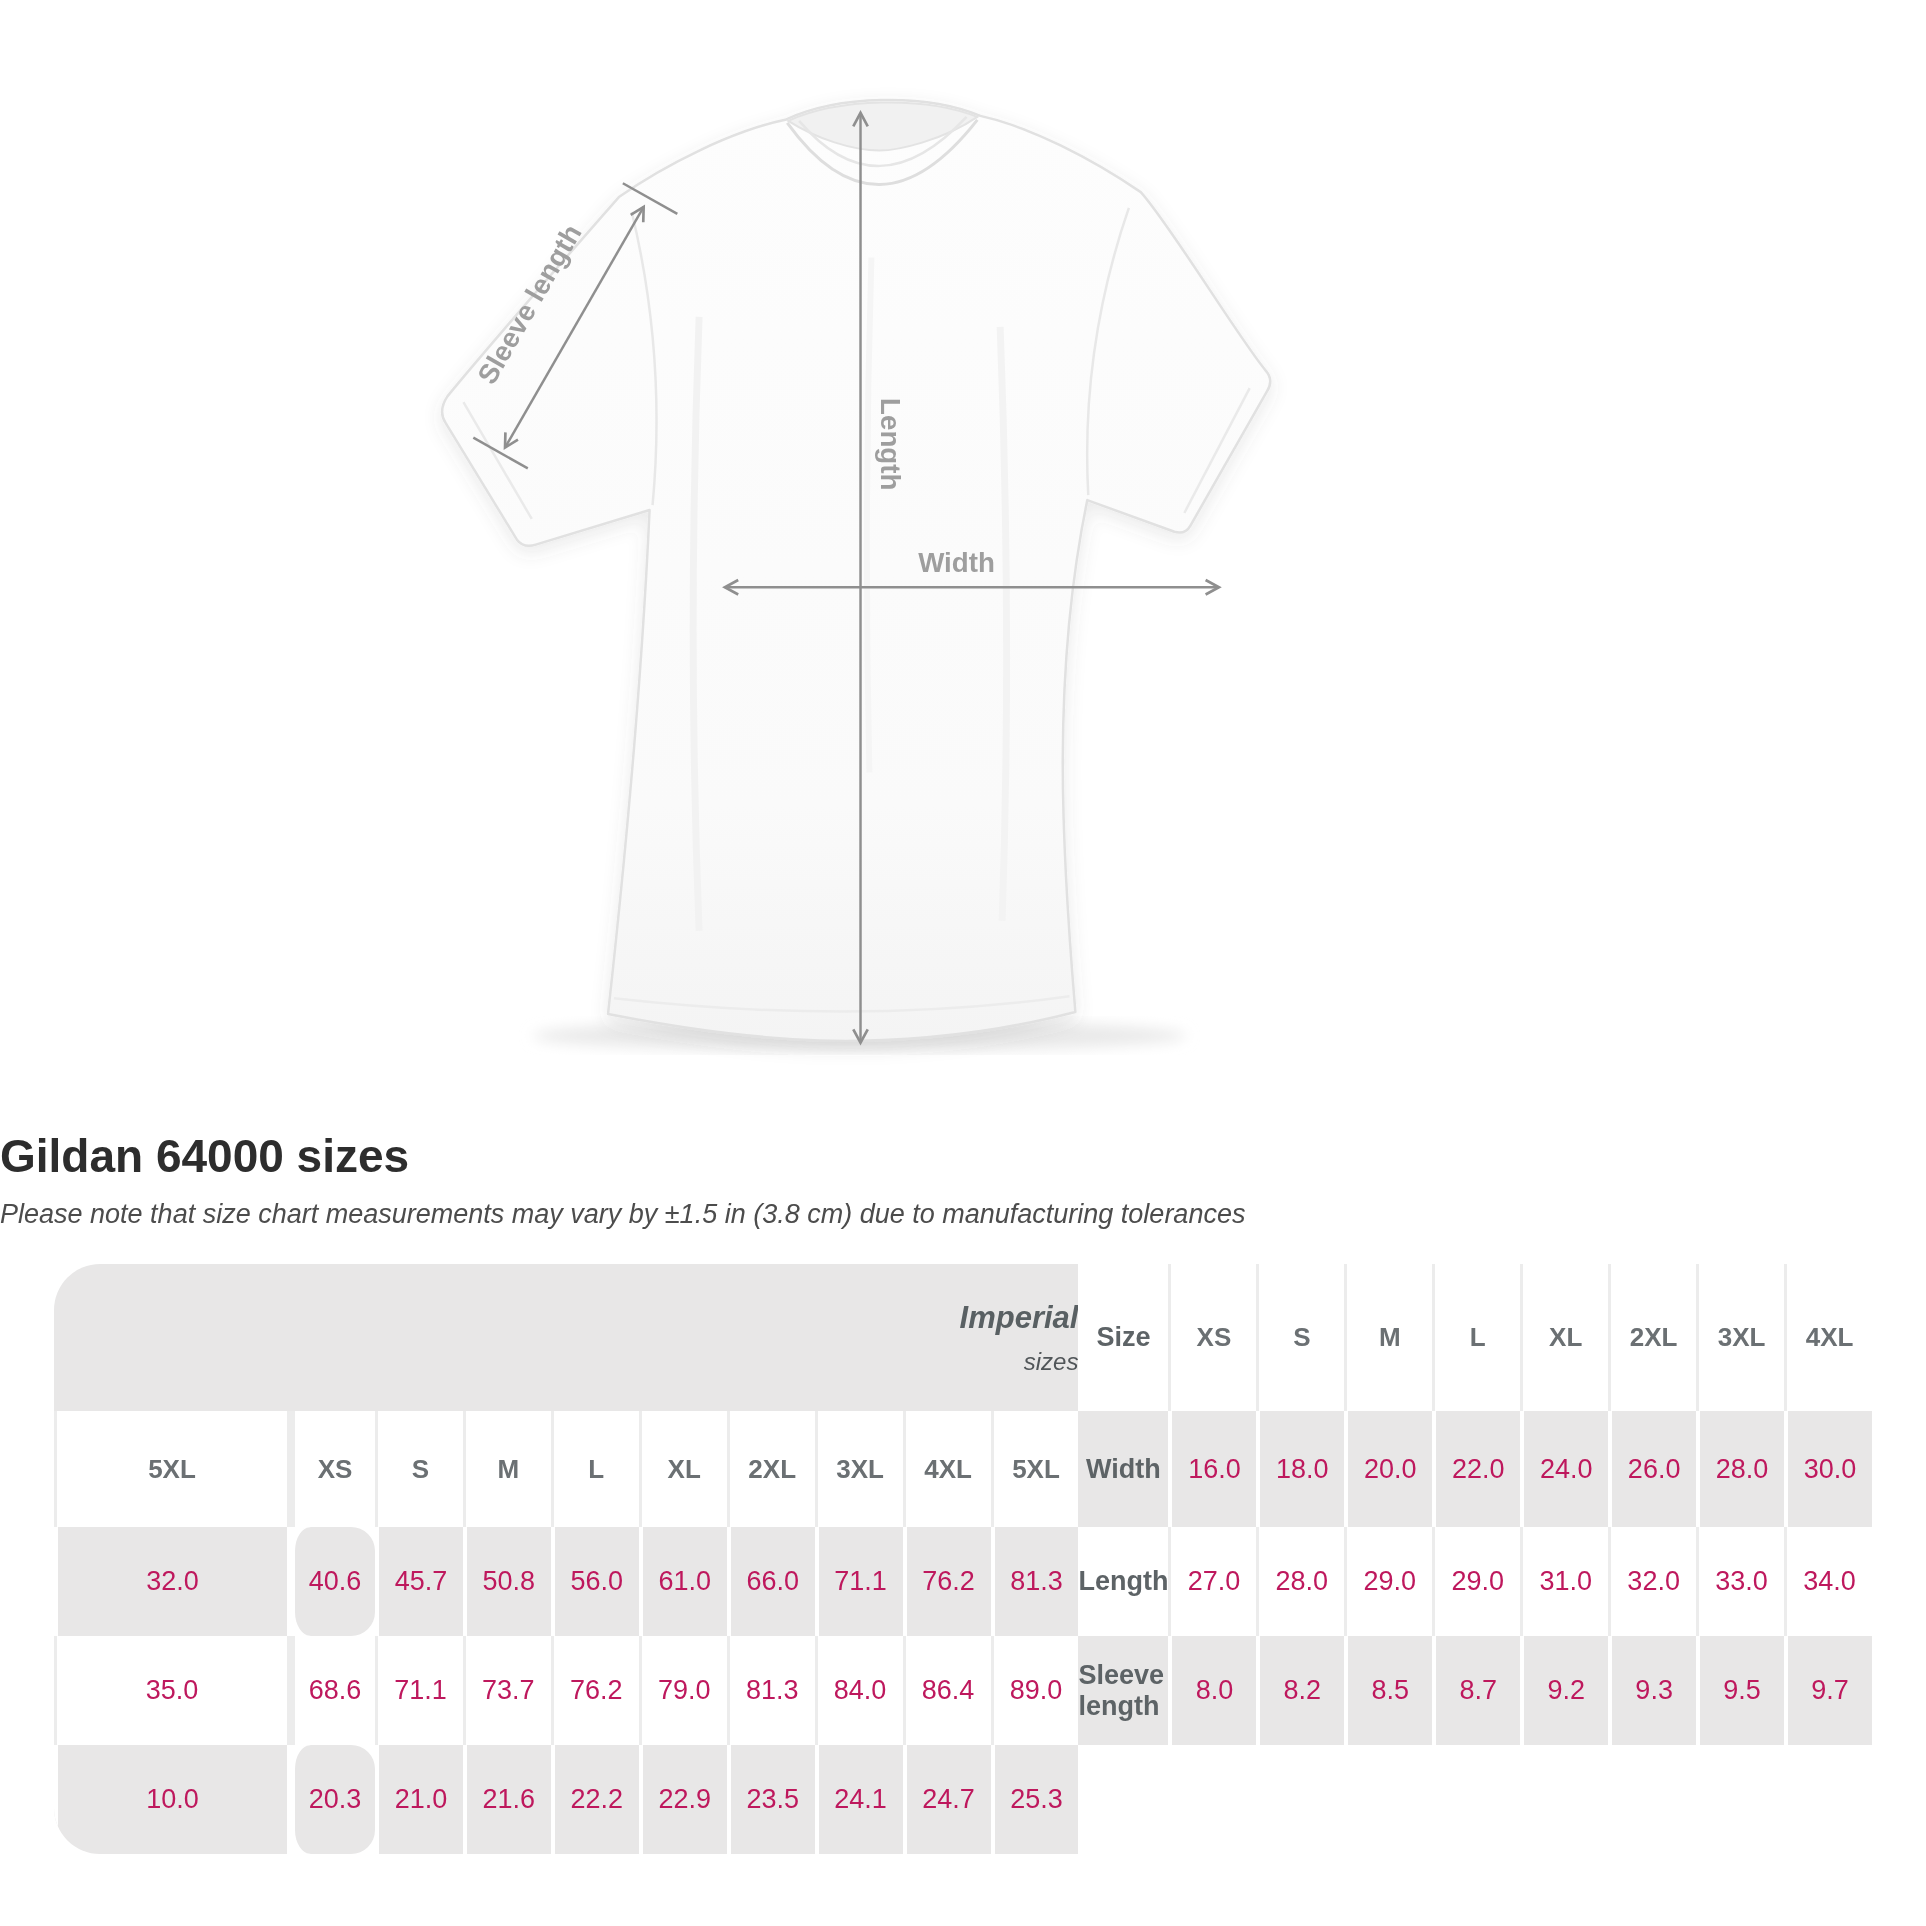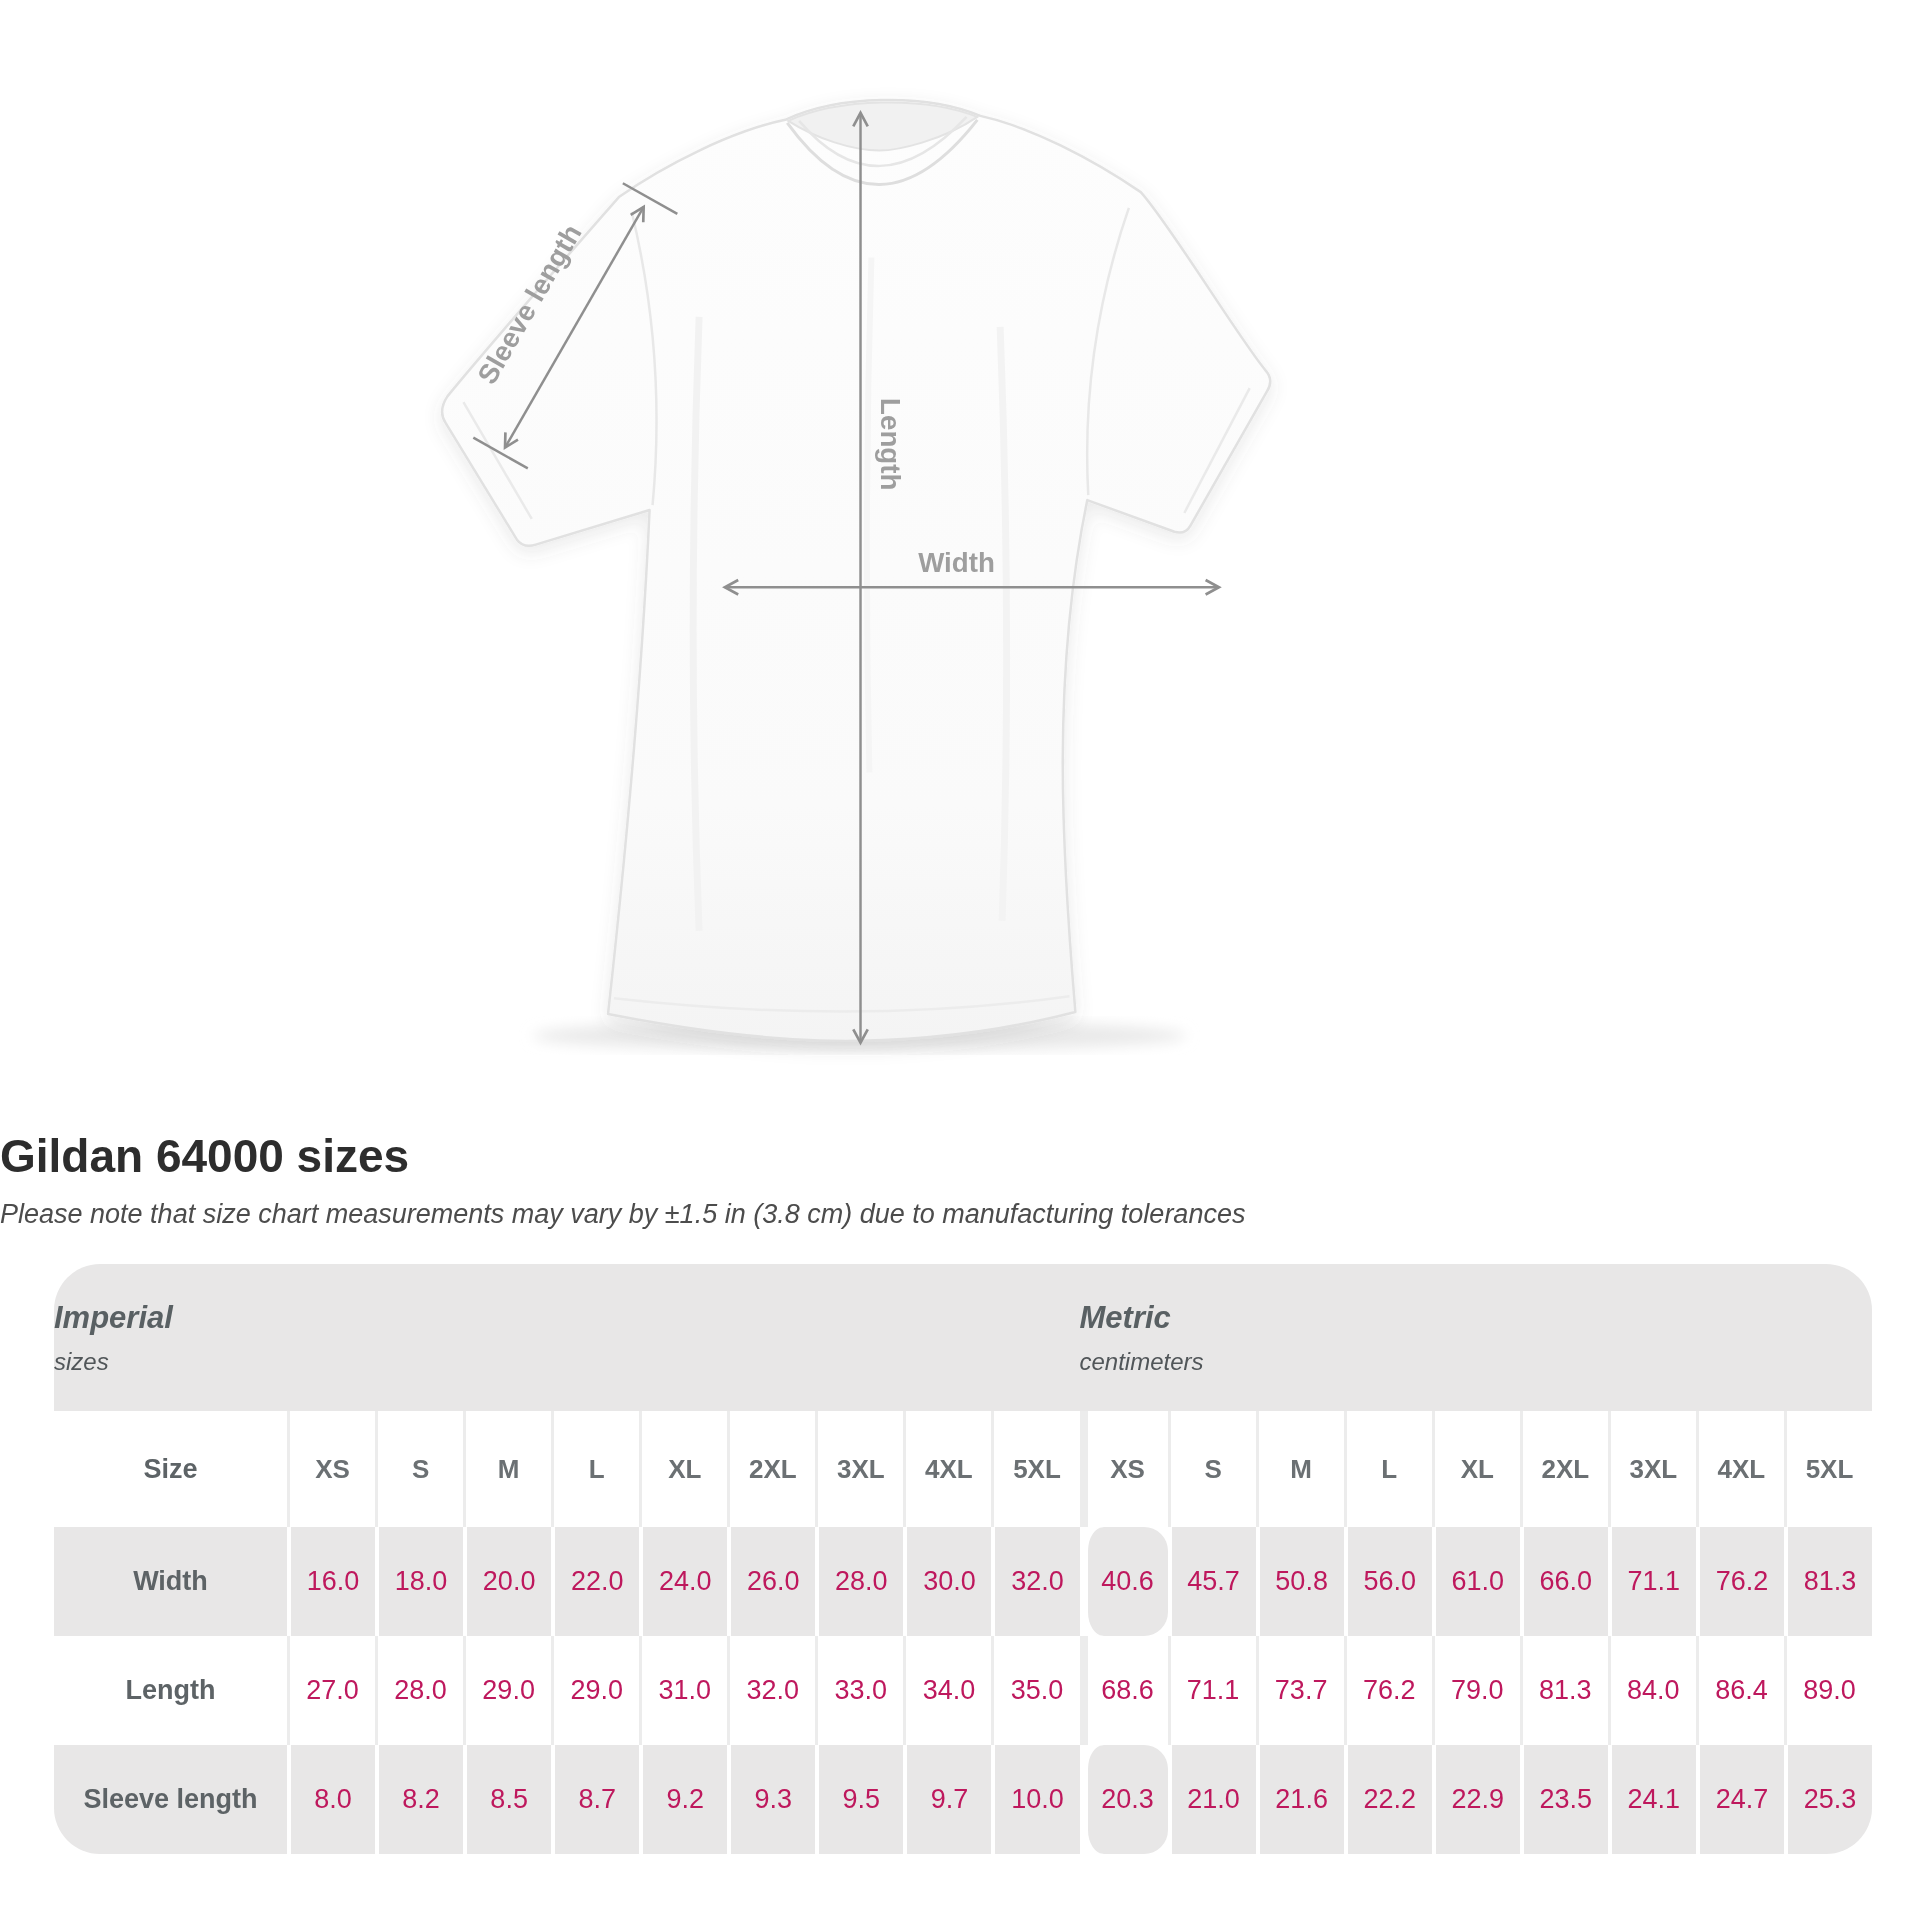--- a/index.html
+++ b/index.html
@@ -17,21 +17,21 @@
     width:1818px;
     display:grid;
     grid-template-columns:233px repeat(18,1fr);
     grid-template-rows:147px 116px 109px 109px 109px;
     border-radius:46px;
     overflow:hidden;
     background:#ffffff;
   }
   .unit-header{
     background:#e8e7e7;
-    display:flex;flex-direction:column;align-items:flex-start;justify-content:center;gap:12px;
+    display:flex;flex-direction:column;align-items:flex-end;justify-content:center;gap:12px;
   }
   .unit-header.imperial{grid-column:1/11;}
   .unit-header.metric{grid-column:11/20;}
   .unit-name{font-size:31px;font-weight:bold;font-style:italic;color:#596063;}
   .unit-sub{font-size:24px;font-style:italic;color:#515659;}
 
   .row{display:contents;}
   .cell{display:flex;align-items:center;justify-content:center;}
   .label-cell{font-size:27px;font-weight:bold;color:#5d6366;}
   .size-cell{font-size:26px;font-weight:bold;color:#6b7073;}
@@ -126,24 +126,20 @@
   <h1 class="page-title">Gildan 64000 sizes</h1>
   <p class="page-subtitle">Please note that size chart measurements may vary by ±1.5 in (3.8 cm) due to manufacturing tolerances</p>
 </div>
 
 <div class="size-table">
 
   <div class="unit-header imperial">
     <div class="unit-name">Imperial</div>
     <div class="unit-sub">sizes</div>
   </div>
-  <div class="unit-header metric">
-    <div class="unit-name">Metric</div>
-    <div class="unit-sub">centimeters</div>
-  </div>
 
   <div class="row row-white" id="size-header-row">
     <div class="cell label-cell">Size</div>
   <div class="cell size-cell">XS</div><div class="cell size-cell">S</div><div class="cell size-cell">M</div><div class="cell size-cell">L</div><div class="cell size-cell">XL</div><div class="cell size-cell">2XL</div><div class="cell size-cell">3XL</div><div class="cell size-cell">4XL</div><div class="cell size-cell">5XL</div><div class="cell size-cell metric-start">XS</div><div class="cell size-cell">S</div><div class="cell size-cell">M</div><div class="cell size-cell">L</div><div class="cell size-cell">XL</div><div class="cell size-cell">2XL</div><div class="cell size-cell">3XL</div><div class="cell size-cell">4XL</div><div class="cell size-cell">5XL</div></div>
 
   <div class="row row-gray">
     <div class="cell label-cell">Width</div>
   <div class="cell value-cell">16.0</div><div class="cell value-cell">18.0</div><div class="cell value-cell">20.0</div><div class="cell value-cell">22.0</div><div class="cell value-cell">24.0</div><div class="cell value-cell">26.0</div><div class="cell value-cell">28.0</div><div class="cell value-cell">30.0</div><div class="cell value-cell">32.0</div><div class="cell value-cell metric-start">40.6</div><div class="cell value-cell">45.7</div><div class="cell value-cell">50.8</div><div class="cell value-cell">56.0</div><div class="cell value-cell">61.0</div><div class="cell value-cell">66.0</div><div class="cell value-cell">71.1</div><div class="cell value-cell">76.2</div><div class="cell value-cell">81.3</div></div>
   <div class="row row-white">
     <div class="cell label-cell">Length</div>

